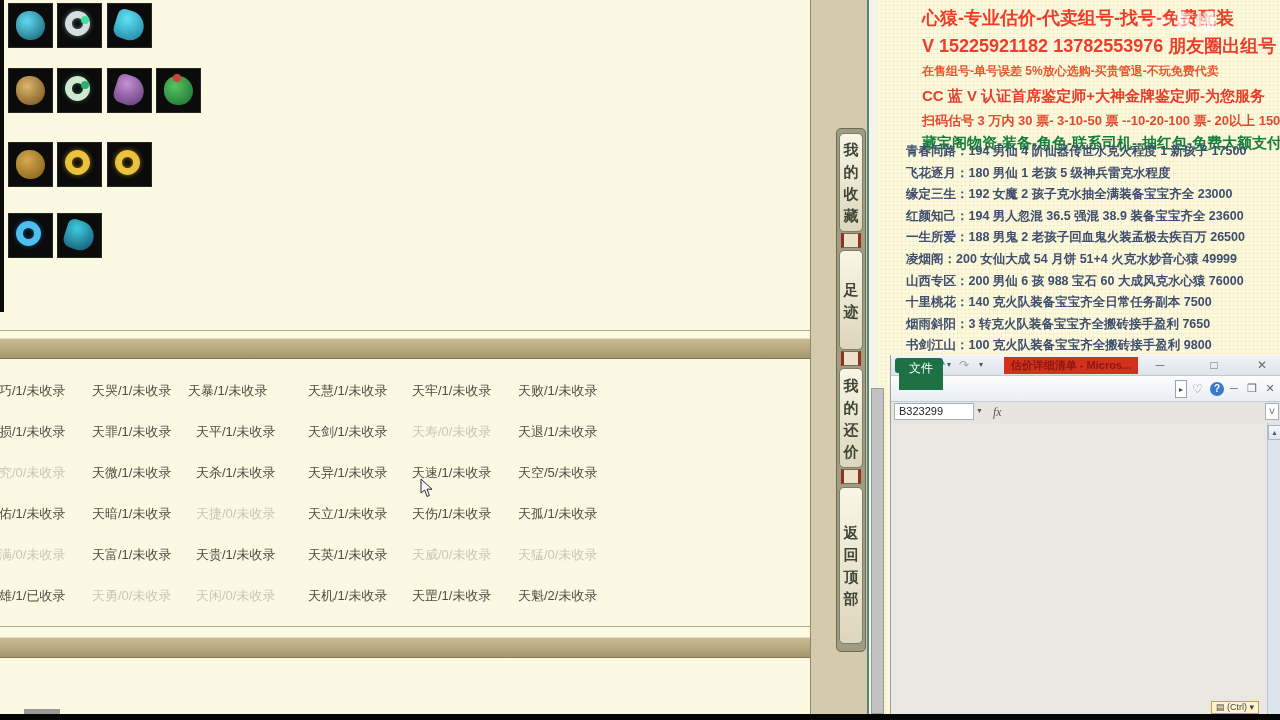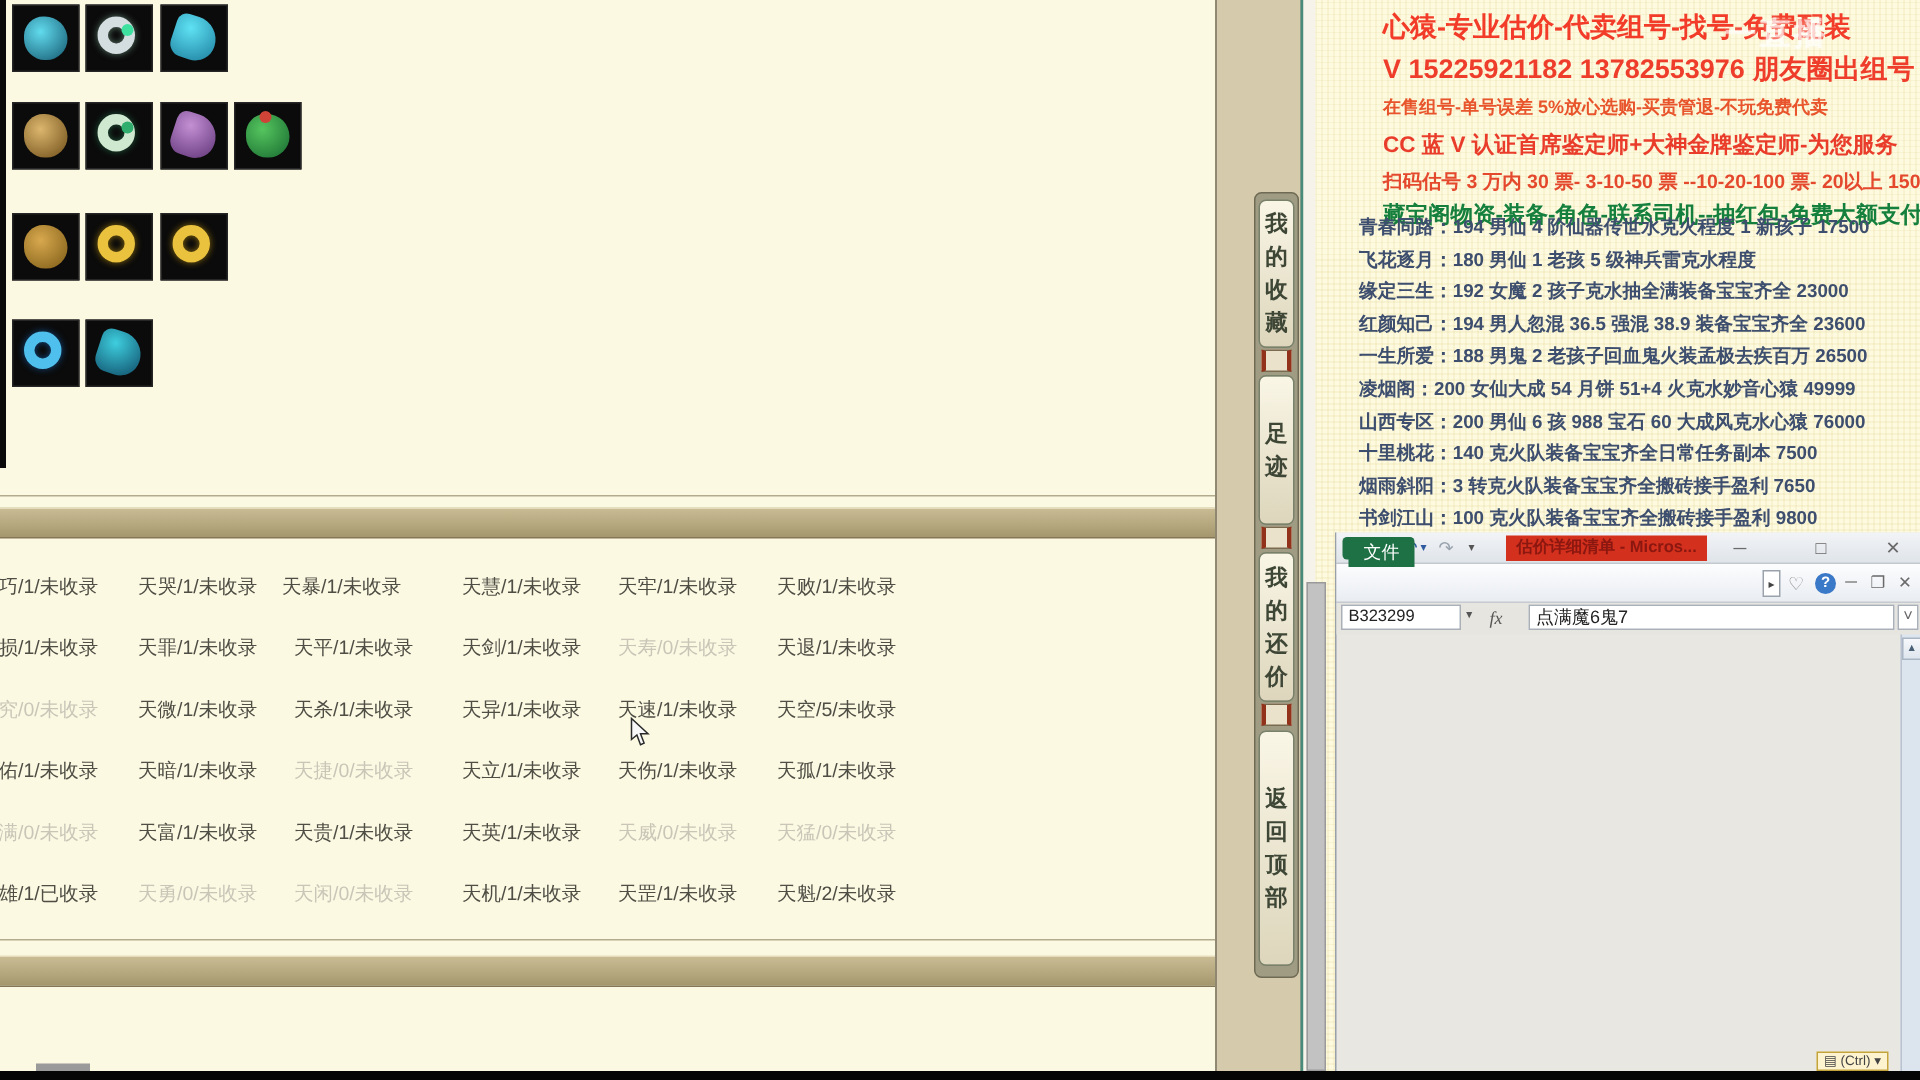--- a/index.html
+++ b/index.html
@@ -37,21 +37,21 @@
              text-shadow:0 0 3px rgba(255,255,255,.5);letter-spacing:2px;}
   
   #excel{left:890px;top:355px;width:390px;height:359px;background:#e9e7e1;border-left:1px solid #98a0aa;box-sizing:border-box;}
   #excel .x{position:absolute;}
   .qat{font-size:12px;color:#2f5a9e;}
   #xl-title-chip{left:113px;top:2px;width:134px;height:17px;background:#d3301d;color:#8a1710;
       font-size:11px;font-weight:bold;text-align:center;line-height:17px;white-space:nowrap;overflow:hidden;}
   .winbtn{font-size:12px;color:#6a6a6a;text-align:center;width:22px;}
   #xl-ribbon{left:0;top:21px;width:390px;height:26px;background:linear-gradient(#fdfdfe,#e9edf2);
              border-bottom:1px solid #c6cbd2;box-sizing:border-box;}
-  #file-tab{left:8px;top:3px;width:44px;height:20px;background:#1e7145;color:#fff;text-align:center;
+  #file-tab{left:8px;top:3px;width:44px;height:32px;background:#1e7145;color:#fff;text-align:center;
             line-height:20px;font-size:12px;border-radius:3px 3px 0 0;}
   #xl-formula-row{left:0;top:47px;width:390px;height:21px;background:#e7e5df;}
   .fbox{position:absolute;top:1px;height:17px;background:#fff;border:1px solid #aab0b8;box-sizing:border-box;
         font-size:11px;color:#222;line-height:15px;padding-left:4px;white-space:nowrap;overflow:hidden;}
   #paste-tag{left:320px;top:346px;width:48px;height:13px;background:#fdf3cf;border:1px solid #c2a33c;
              box-sizing:border-box;font-size:9px;color:#444;line-height:11px;text-align:center;white-space:nowrap;}
   .edge{position:absolute;}
 </style>
 </head>
 <body>
@@ -230,21 +230,20 @@
     <div class="x" style="left:301px;top:27px;font-size:12px;color:#8a8a8a;">♡</div>
     <div class="x" style="left:319px;top:27px;width:14px;height:14px;border-radius:50%;background:#3a78c8;color:#fff;font-size:10px;font-weight:bold;text-align:center;line-height:14px;">?</div>
     <div class="x winbtn" style="left:332px;top:27px;font-size:11px;">─</div>
     <div class="x winbtn" style="left:350px;top:27px;font-size:11px;">❐</div>
     <div class="x winbtn" style="left:368px;top:27px;font-size:11px;">✕</div>
 
     <div id="xl-formula-row" class="x"></div>
     <div class="fbox" style="left:3px;top:48px;width:80px;">B323299</div>
     <div class="x" style="left:85px;top:52px;font-size:7px;color:#555;">▼</div>
     <div class="x" style="left:102px;top:50px;font-size:12px;font-style:italic;color:#555;font-family:'Liberation Serif',serif;">fx</div>
-    <div class="fbox" style="left:128px;top:48px;width:244px;font-size:12px;">点满魔6鬼7</div>
     <div class="fbox" style="left:374px;top:48px;width:14px;text-align:center;padding-left:0;color:#666;">˅</div>
 
     <div id="xl-grid"></div>
     <div class="x" style="left:376px;top:68px;width:14px;height:291px;background:#dce4ee;border-left:1px solid #b8c2d0;box-sizing:border-box;"></div>
     <div class="x" style="left:377px;top:70px;width:13px;height:15px;background:linear-gradient(#f6f8fb,#dfe6ee);border:1px solid #aab6c4;box-sizing:border-box;font-size:7px;color:#4a6076;text-align:center;line-height:13px;">▲</div>
     <div id="paste-tag" class="x">▤ (Ctrl) ▾</div>
   </div>
 
   <div class="abs" style="left:0;top:714px;width:1280px;height:6px;background:#050505;"></div>
   <div class="abs" style="left:24px;top:709px;width:36px;height:5px;background:#9a9a9a;"></div>

